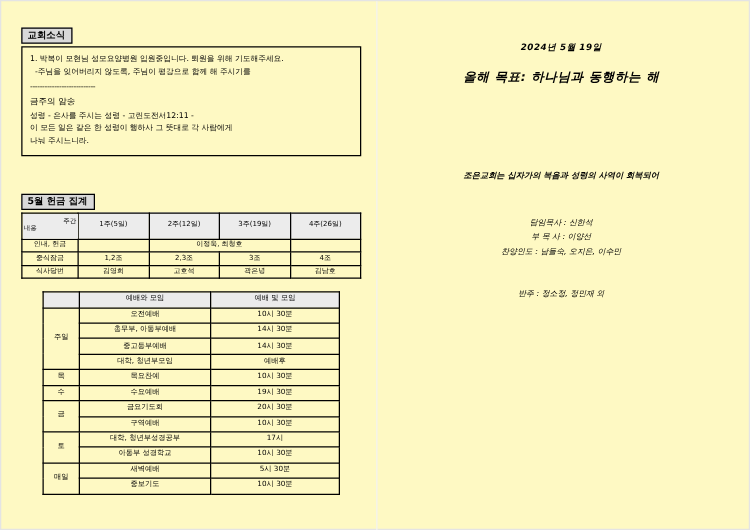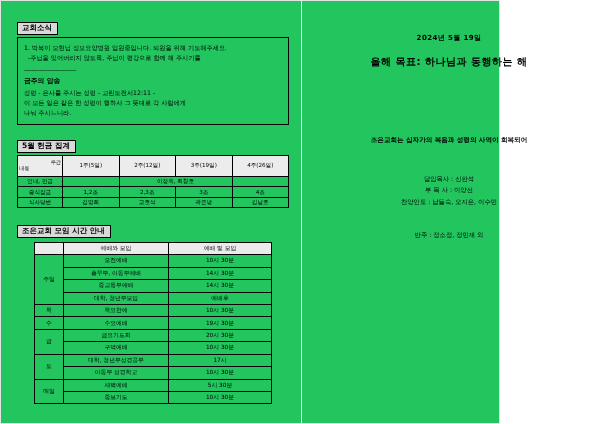--- a/index.html
+++ b/index.html
@@ -9,25 +9,25 @@
   }
   body {
     width: 600px;
     height: 424px;
     font-family: "DejaVu Sans", "Liberation Sans", sans-serif;
     color: #000;
     overflow: hidden;
   }
   .page {
     position: relative;
-    width: 500px;
+    width: 600px;
     height: 424px;
     box-sizing: border-box;
     border: 1px solid #e4e4e4;
-    background: #22c55e;
+    background: #fef9c3;
   }
   .fold {
     position: absolute;
     left: 300px;
     top: 0;
     width: 0;
     height: 424px;
     border-left: 1px solid #f2f2f2;
   }
 
@@ -64,21 +64,21 @@
     margin: 0 0 1px 4px;
   }
   .dash-rule {
     font-size: 6.2px;
     letter-spacing: -0.3px;
     margin: 3px 0 3px 0;
     line-height: 1.2;
   }
   .verse-title {
     font-size: 6.8px;
-    font-weight: bold;
+    font-weight: normal;
     margin: 2px 0 2px 0;
   }
   .verse-line {
     font-size: 6.2px;
     line-height: 1.6;
     margin: 0;
   }
 
   
   table.grid {
@@ -144,20 +144,21 @@
     width: 100px;
   }
 
   
   .right {
     position: absolute;
     left: 312px;
     top: 14px;
     width: 272px;
     text-align: center;
+    font-style: italic;
   }
   .date {
     font-size: 7px;
     font-weight: bold;
     margin-top: 18px;
     letter-spacing: 0.4px;
   }
   .church-name {
     font-size: 22px;
     font-weight: bold;
@@ -202,21 +203,21 @@
       <p class="notice-item">1. 박복이 모현님 성모요양병원 입원중입니다. 퇴원을 위해 기도해주세요.</p>
       <p class="notice-sub">-주님을 잊어버리지 않도록, 주님이 평강으로 함께 해 주시기를</p>
       <p class="dash-rule">---------------------------</p>
       <p class="verse-title">금주의 암송</p>
       <p class="verse-line">성령 - 은사를 주시는 성령 - 고린도전서12:11 -</p>
       <p class="verse-line">이 모든 일은 같은 한 성령이 행하사 그 뜻대로 각 사람에게</p>
       <p class="verse-line">나눠 주시느니라.</p>
     </div>
 
     
-    <div style="margin-top:8px;">
+    <div style="margin-top:23px;">
       <div class="sec-title">5월 헌금 집계</div>
       <table class="grid">
         <tbody>
             <tr>
           <td class="hdr diag" style="width:42px;height:17px;">
             <span class="a">주간</span>
             <span class="b">내용</span>
           </td>
           <td class="hdr">1주(5일)</td>
           <td class="hdr">2주(12일)</td>
@@ -242,21 +243,20 @@
           <td>고호석</td>
           <td>곽은녕</td>
           <td>김남호</td>
         </tr>
       </tbody>
         </table>
     </div>
 
     
     <div style="margin-top:10px;">
-      <div class="sec-title">조은교회 모임 시간 안내</div>
       <table class="sched">
         <tbody>
             <tr>
           <td class="daycol head"></td>
           <td class="namecol head">예배와 모임</td>
           <td class="timecol head">예배 및 모임</td>
         </tr>
         <tr>
           <td class="daycol" rowspan="4">주일</td>
           <td class="namecol">오전예배</td>

